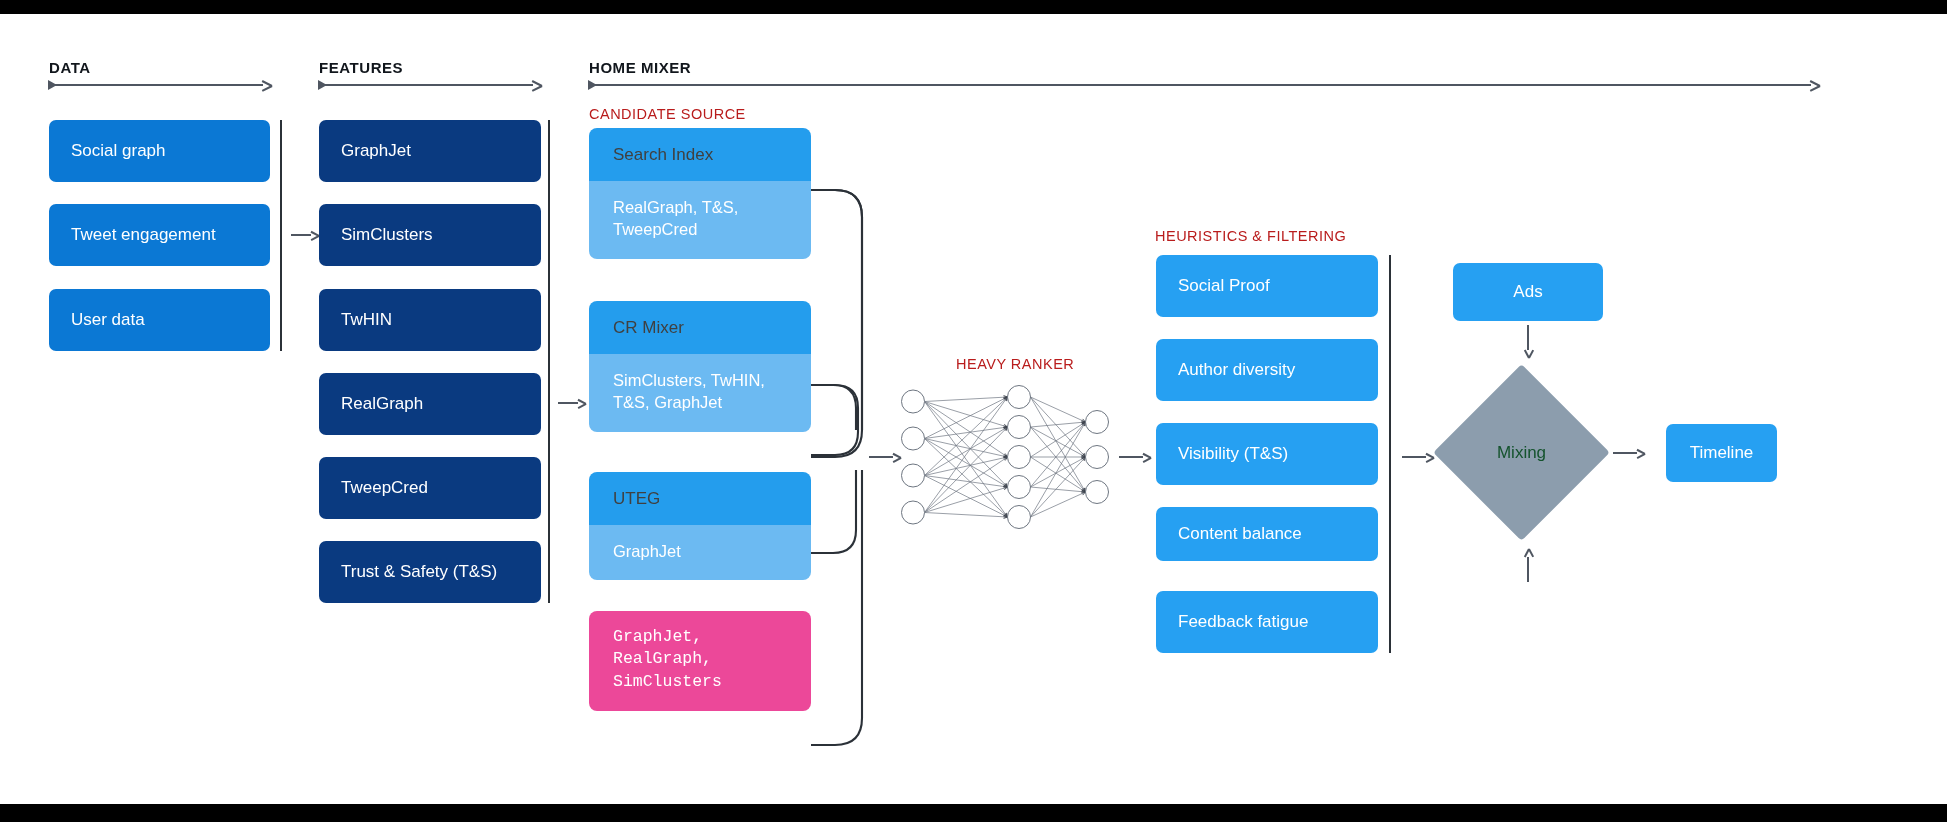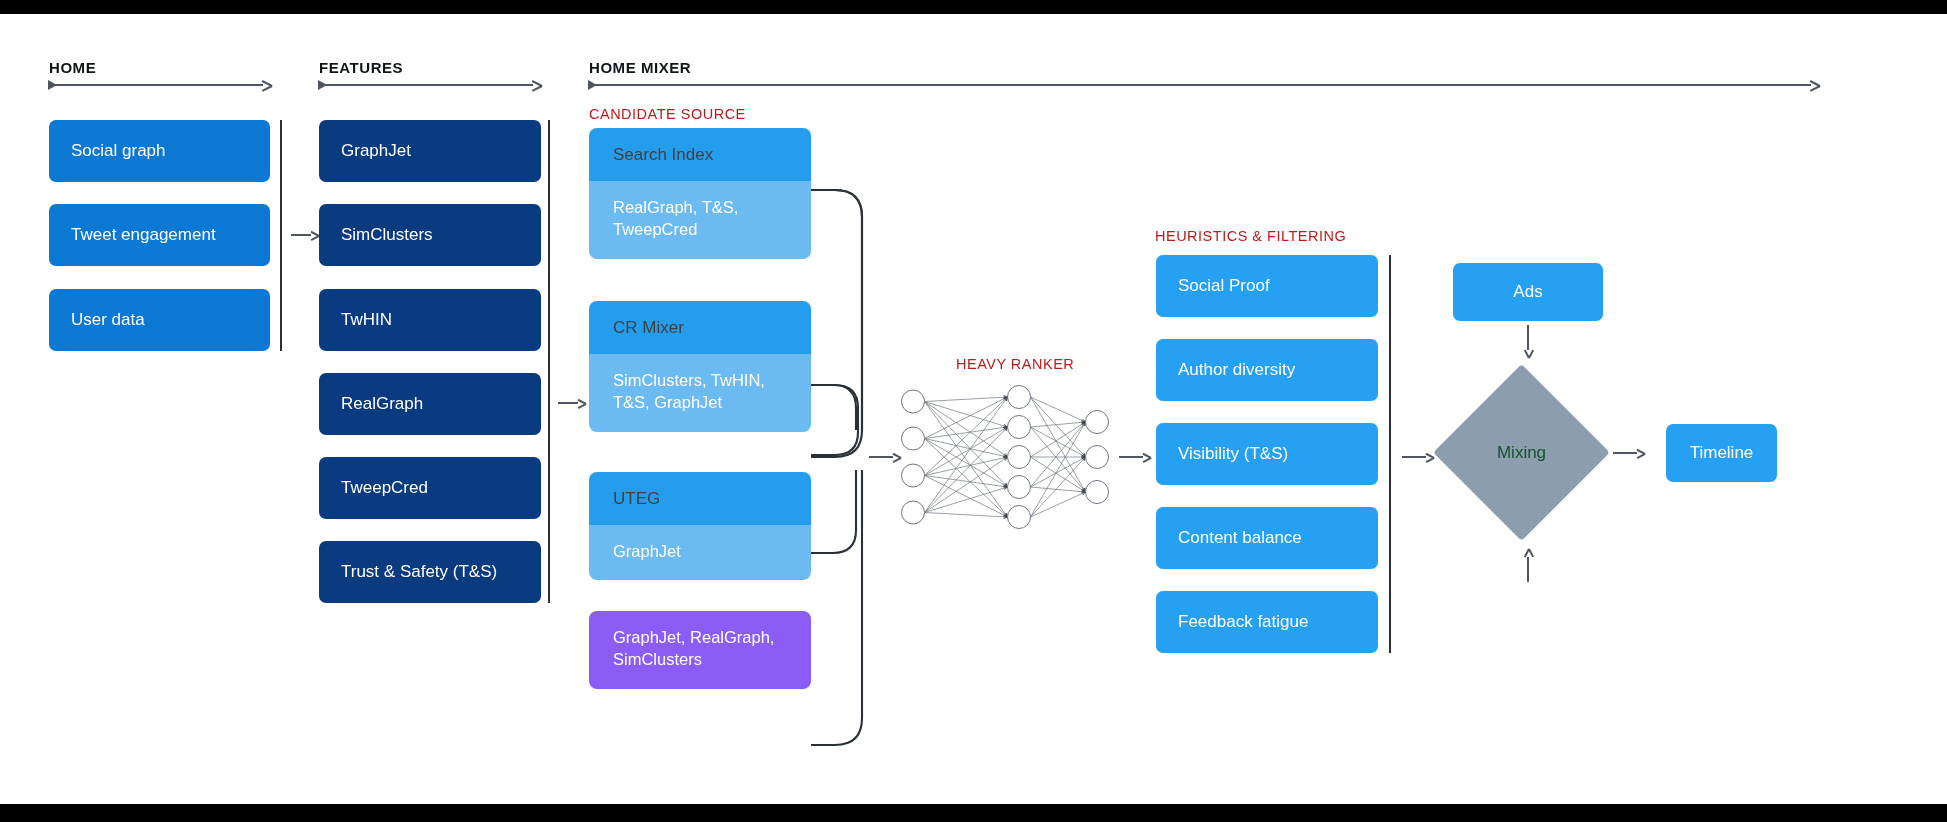--- a/index.html
+++ b/index.html
@@ -115,21 +115,21 @@
   svg.overlay{position:absolute;left:0;top:0;pointer-events:none;}
 </style>
 </head>
 <body>
 
 <div id="canvas">
 
   <div class="bar" id="topbar"></div>
   <div class="bar" id="bottombar"></div>
 
-  <div class="sec-title" style="left:49px;top:59px;">HOME</div>
+  <div class="sec-title" style="left:49px;top:59px;">DATA</div>
   <div class="axis" style="left:48px;top:80px;width:224px;">
     <div class="tri"></div>
     <div class="line"></div>
     <div class="head"></div>
   </div>
 
   <div class="sec-title" style="left:319px;top:59px;">FEATURES</div>
   <div class="axis" style="left:318px;top:80px;width:224px;">
     <div class="tri"></div>
     <div class="line"></div>
@@ -199,21 +199,21 @@
     <div class="cs-body" style="background: rgb(108, 186, 242); white-space: pre-line;">SimClusters, TwHIN,
 T&amp;S, GraphJet</div>
   </div>
 
   <div class="cs-card" style="left:589px;top:472px;">
     <div class="cs-head" style="background: rgb(36, 157, 237);">UTEG</div>
     <div class="cs-body" style="background: rgb(108, 186, 242); white-space: pre-line;">GraphJet</div>
   </div>
 
   <div class="cs-card" style="left:589px;top:611px;">
-    <div class="cs-body" style="background: #8b5cf6; white-space: pre-line;">GraphJet, RealGraph,
+    <div class="cs-body" style="background: #ec4899; white-space: pre-line; font-family: Liberation Mono, monospace;">GraphJet, RealGraph,
 SimClusters</div>
   </div>
 
   <svg class="overlay" width="1947" height="822">
     <path d="M 811 190 H 835 Q 862 190 862 217 V 430 Q 862 457 835 457 H 811" fill="none" stroke="#2b3138" stroke-width="2.1" transform="translate(0,0)"></path>
     <path d="M 811 385 H 835 Q 858 385 858 408 V 432 Q 858 455 835 455 H 811" fill="none" stroke="#2b3138" stroke-width="2.1"></path>
     <path d="M 811 190 H 835 Q 862 190 862 217 V 430" fill="none" stroke="#2b3138" stroke-width="2.1"></path>
     <path d="M 811 745 H 835 Q 862 745 862 718 V 470" fill="none" stroke="#2b3138" stroke-width="2.1"></path>
     <path d="M 811 385 H 833 Q 856 385 856 408 V 430" fill="none" stroke="#2b3138" stroke-width="2.1"></path>
     <path d="M 811 553 H 833 Q 856 553 856 530 V 470" fill="none" stroke="#2b3138" stroke-width="2.1"></path>
@@ -316,21 +316,21 @@
 
   <div class="box" style="left: 1156px; top: 255px; width: 222px; height: 62px; background: rgb(38, 160, 242);">
     <span>Social Proof</span>
   </div>
   <div class="box" style="left: 1156px; top: 339px; width: 222px; height: 62px; background: rgb(38, 160, 242);">
     <span>Author diversity</span>
   </div>
   <div class="box" style="left: 1156px; top: 423px; width: 222px; height: 62px; background: rgb(38, 160, 242);">
     <span>Visibility (T&amp;S)</span>
   </div>
-  <div class="box" style="left: 1156px; top: 507px; width: 222px; height: 62px; background: rgb(38, 160, 242);">
+  <div class="box" style="left: 1156px; top: 507px; width: 222px; height: 54px; background: rgb(38, 160, 242);">
     <span>Content balance</span>
   </div>
   <div class="box" style="left: 1156px; top: 591px; width: 222px; height: 62px; background: rgb(38, 160, 242);">
     <span>Feedback fatigue</span>
   </div>
 
   <div class="vdiv" style="left: 1389px; top: 255px; height: 398px; background: rgb(43, 49, 56);"></div>
   <div class="harrow" style="left:1402px;top:452px;width:32px;">
     <div class="ln"></div>
     <div class="hd"></div>

